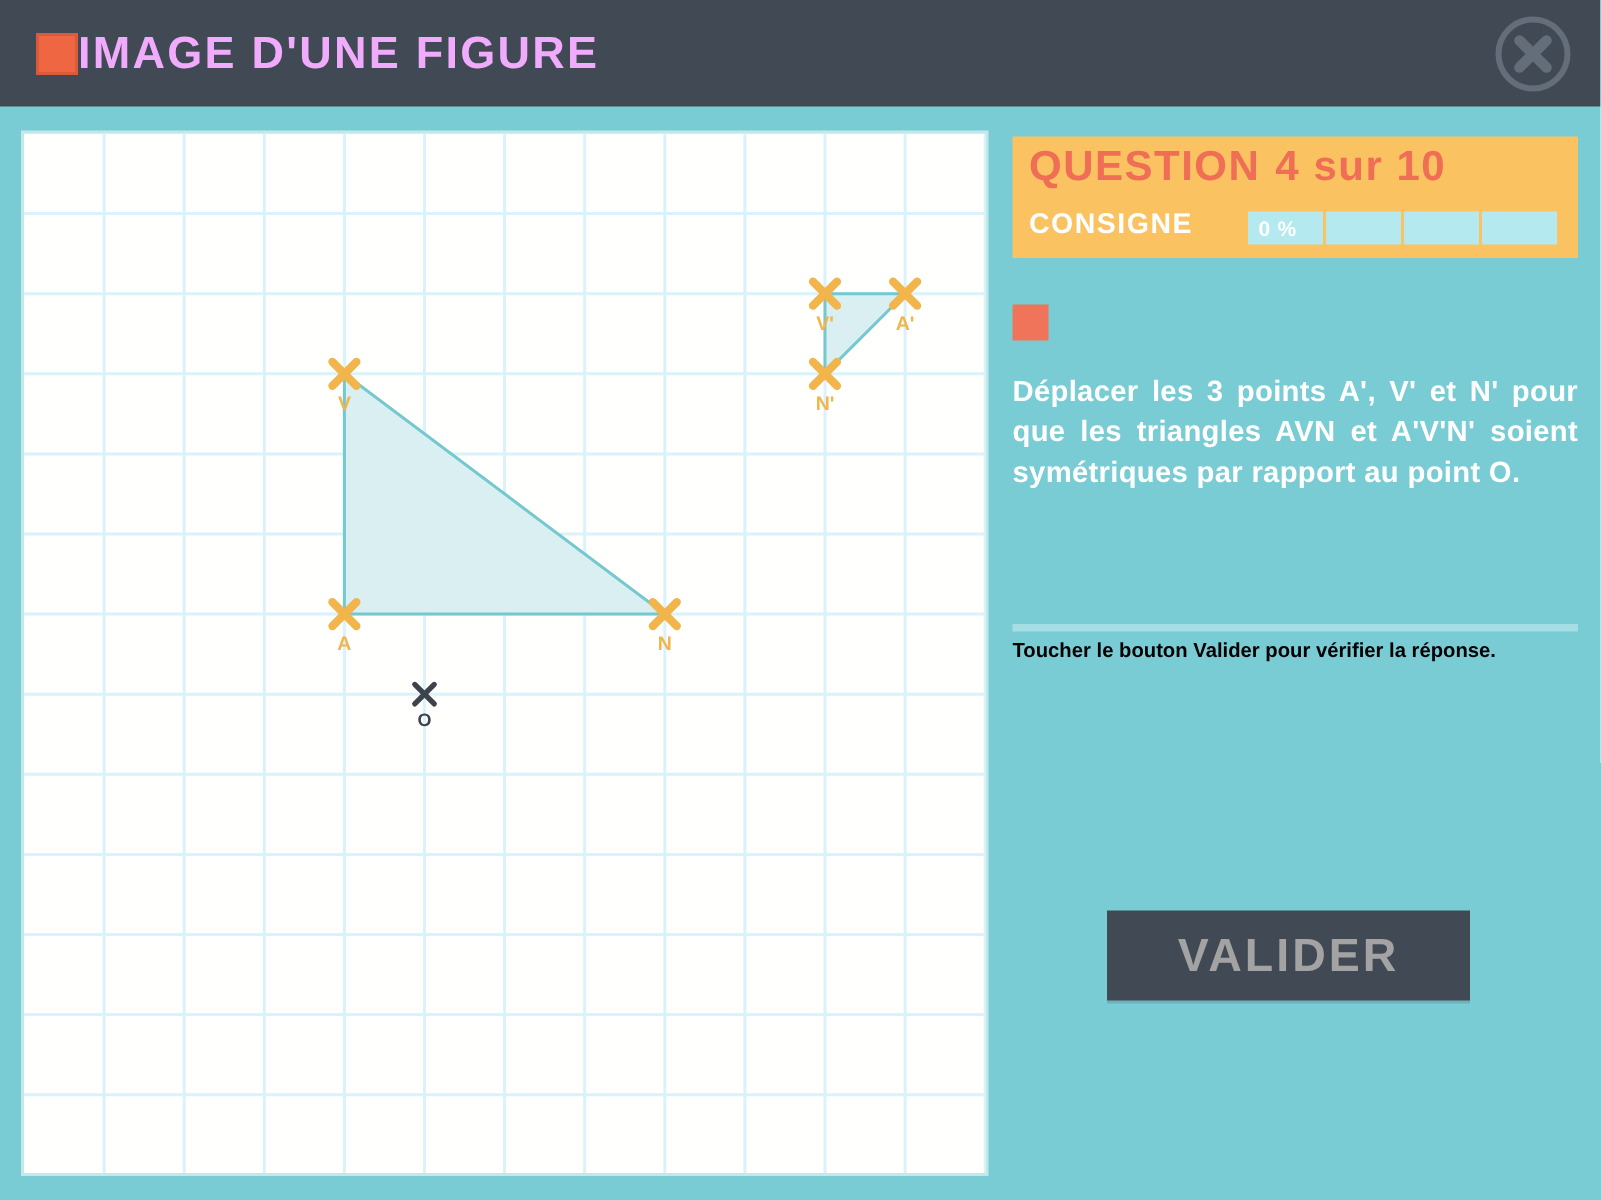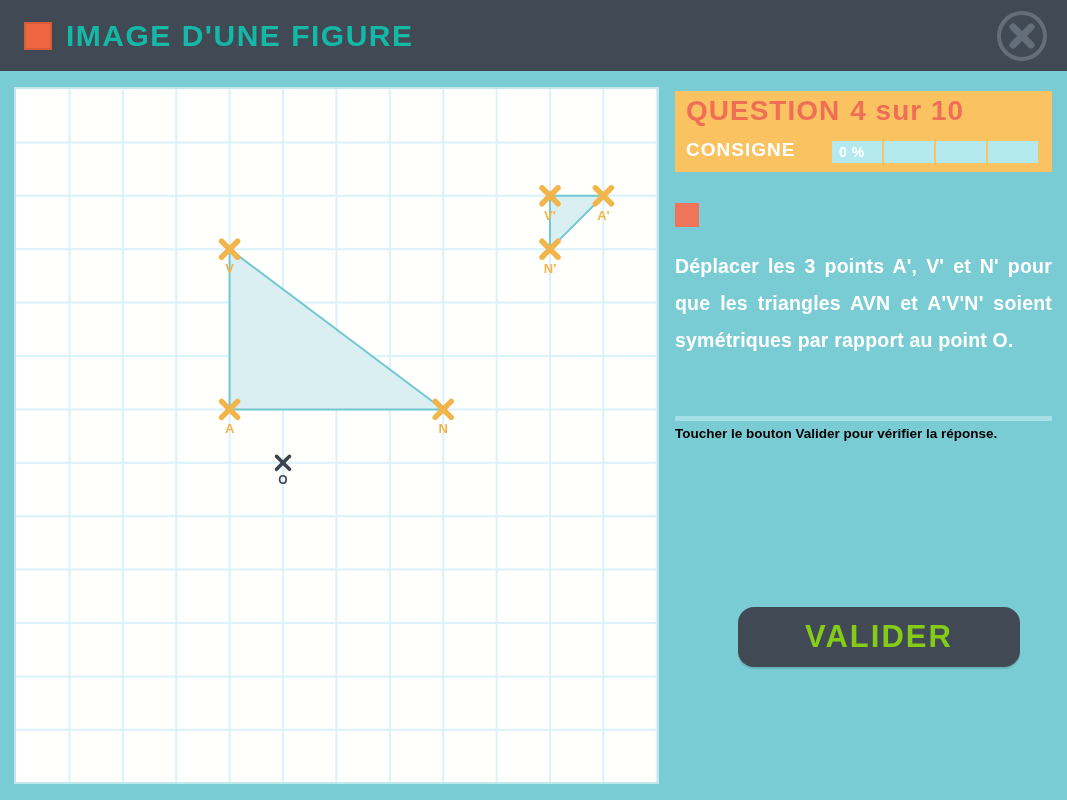--- a/index.html
+++ b/index.html
@@ -11,21 +11,21 @@
     overflow:hidden;
   }
   
   .titlebar {
     position:absolute; left:0; top:0; width:1067px; height:71px;
     background:#414a54;
     display:flex; align-items:center;
   }
   .title-square { width:28px; height:28px; background:#ee6642; border:2px solid #d95b3a; margin-left:24px; }
   .title-text {
-    margin-left:14px; color:#14b8a6; font-size:30px; font-weight:bold; letter-spacing:1.5px;
+    color:#f0abfc; font-size:30px; font-weight:bold; letter-spacing:1.5px;
   }
   .close-btn {
     position:absolute; right:18px; top:9px; width:54px; height:54px;
     background:transparent; border:none; cursor:pointer; padding:0;
   }
   
   .canvas-wrap {
     position:absolute; left:16px; top:89px; width:641px; height:693px;
     background:#fffffd;
     outline:2px solid rgba(255,255,255,0.55);
@@ -38,29 +38,29 @@
   .qnum { margin-left:10px; }
   .reussites { position:absolute; left:11px; top:48px; color:#ffffff; font-size:19px; font-weight:bold; letter-spacing:1px; }
   .pbar { position:absolute; left:157px; top:50px; width:206px; height:22px; display:flex; gap:2px; }
   .pbar .seg { flex:1 1 0; background:#b5e9f0; display:flex; align-items:center; }
   .pbar .pct { color:#ffffff; font-size:14px; font-weight:bold; padding-left:7px; letter-spacing:0.5px; }
   .consigne-head { position:absolute; left:0; top:110px; display:flex; align-items:center; }
   .consigne-square { width:24px; height:24px; background:#f0745a; margin-top:2px; }
   .consigne-title { color:#ffffff; font-size:30px; font-weight:bold; letter-spacing:1px; margin-left:4px; }
   .consigne-body {
     position:absolute; left:0; top:157px; width:377px;
-    color:#ffffff; font-size:19.5px; font-weight:bold; line-height:37px;
+    color:#ffffff; font-size:19.5px; font-weight:bold; line-height:27px;
     text-align:justify; letter-spacing:0.2px;
   }
   .divider { position:absolute; left:0; top:325px; width:377px; height:5px; background:#a5dee4; }
   .helper { position:absolute; left:0; top:335px; width:377px; color:#000000; font-size:13.5px; font-weight:bold; }
   .valider {
-    position:absolute; left:63px; top:516px; width:282px; height:60px;
-    background:#414a54; border:none; border-radius:16px; cursor:pointer;
-    color:#84cc16; font-size:31px; font-weight:bold; letter-spacing:2px;
+    position:absolute; left:63px; top:516px; width:242px; height:60px;
+    background:#414a54; border:none; border-radius:0; cursor:pointer;
+    color:#a3a3a3; font-size:31px; font-weight:bold; letter-spacing:2px;
     font-family:"Liberation Sans", sans-serif;
     box-shadow:0 2px 0 rgba(0,0,0,0.12);
   }
 </style>
 </head>
 <body>
 
 <div class="titlebar">
   <div class="title-square"></div>
   <div class="title-text">IMAGE D'UNE FIGURE</div>

